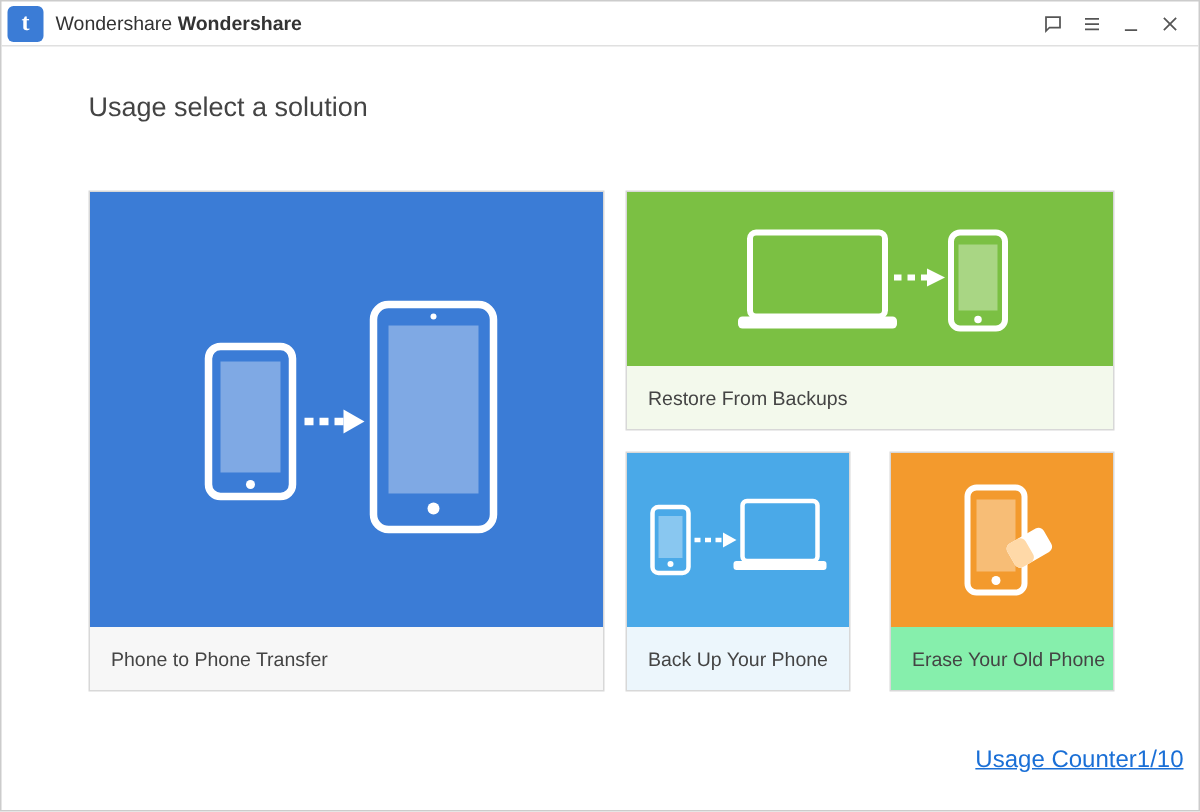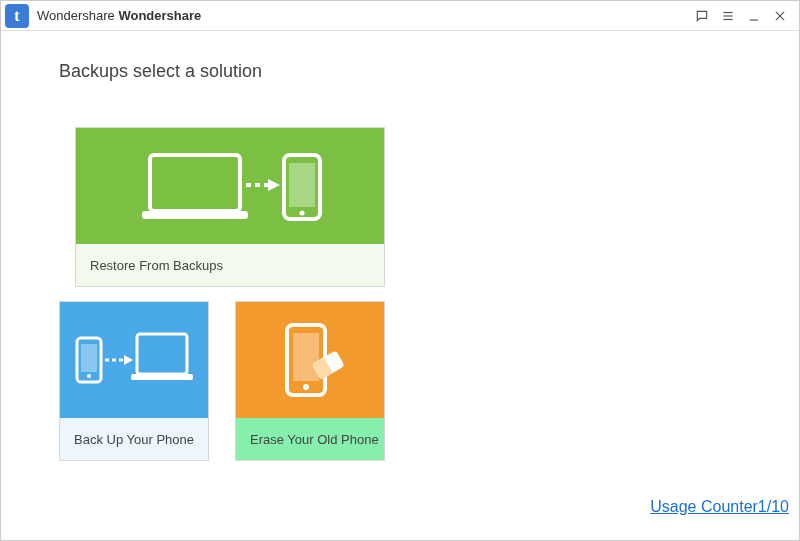--- a/index.html
+++ b/index.html
@@ -71,21 +71,21 @@
   .card .label {
     height: 42px;
     display: flex; align-items: center;
     padding-left: 14px;
     font-size: 13px;
     color: #444;
   }
   .card-transfer { height: 334px; }
   .card-transfer .art { background: #3b7cd6; }
   .card-transfer .label { background: #f7f7f7; }
-  .card-restore { height: 160px; margin-left: 16px; }
+  .card-restore { height: 160px; }
   .card-restore .art { background: #7bc043; }
   .card-restore .label { background: #f3f9ec; }
   .row-bottom { display: flex; gap: 26px; height: 160px; }
   .card-backup { flex: 1; }
   .card-backup .art { background: #4aa9e8; }
   .card-backup .label { background: #ecf6fc; }
   .card-erase { flex: 1; }
   .card-erase .art { background: #f39a2d; }
   .card-erase .label { background: #86efac; }
   .footer-link {
@@ -125,23 +125,41 @@
     </svg>
   </div>
   <div class="tb-btn">
     <svg viewBox="0 0 24 24" stroke="currentColor" stroke-width="2">
       <line x1="5" y1="5" x2="19" y2="19"></line>
         <line x1="19" y1="5" x2="5" y2="19"></line>
     </svg>
   </div>
 </div>
 
-<div class="heading">Backups select a solution</div>
+<div class="heading">Usage select a solution</div>
 
 <div class="grid">
+  <div class="col-left">
+    <div class="card card-transfer">
+      <div class="art">
+        <svg width="220" height="180" viewBox="0 0 220 180">
+          <rect x="18" y="48" width="56" height="100" rx="8" fill="none" stroke="#fff" stroke-width="5"></rect>
+          <rect x="26" y="58" width="40" height="74" fill="#fff" opacity="0.35"></rect>
+          <circle cx="46" cy="140" r="3" fill="#fff"></circle>
+          <rect x="128" y="20" width="80" height="150" rx="10" fill="none" stroke="#fff" stroke-width="5"></rect>
+          <rect x="138" y="34" width="60" height="112" fill="#fff" opacity="0.35"></rect>
+          <circle cx="168" cy="156" r="4" fill="#fff"></circle>
+          <circle cx="168" cy="28" r="2" fill="#fff"></circle>
+          <line x1="82" y1="98" x2="112" y2="98" stroke="#fff" stroke-width="5" stroke-dasharray="6,4"></line>
+          <polygon points="108,90 122,98 108,106" fill="#fff"></polygon>
+        </svg>
+      </div>
+      <div class="label">Phone to Phone Transfer</div>
+    </div>
+  </div>
 
   <div class="col-right">
     <div class="card card-restore">
       <div class="art">
         <svg width="200" height="90" viewBox="0 0 200 90">
           <rect x="20" y="14" width="90" height="56" rx="4" fill="none" stroke="#fff" stroke-width="4"></rect>
           <rect x="12" y="70" width="106" height="8" rx="3" fill="#fff"></rect>
           <rect x="154" y="14" width="36" height="64" rx="6" fill="none" stroke="#fff" stroke-width="4"></rect>
           <rect x="159" y="22" width="26" height="44" fill="#fff" opacity="0.35"></rect>
           <circle cx="172" cy="72" r="2.5" fill="#fff"></circle>

